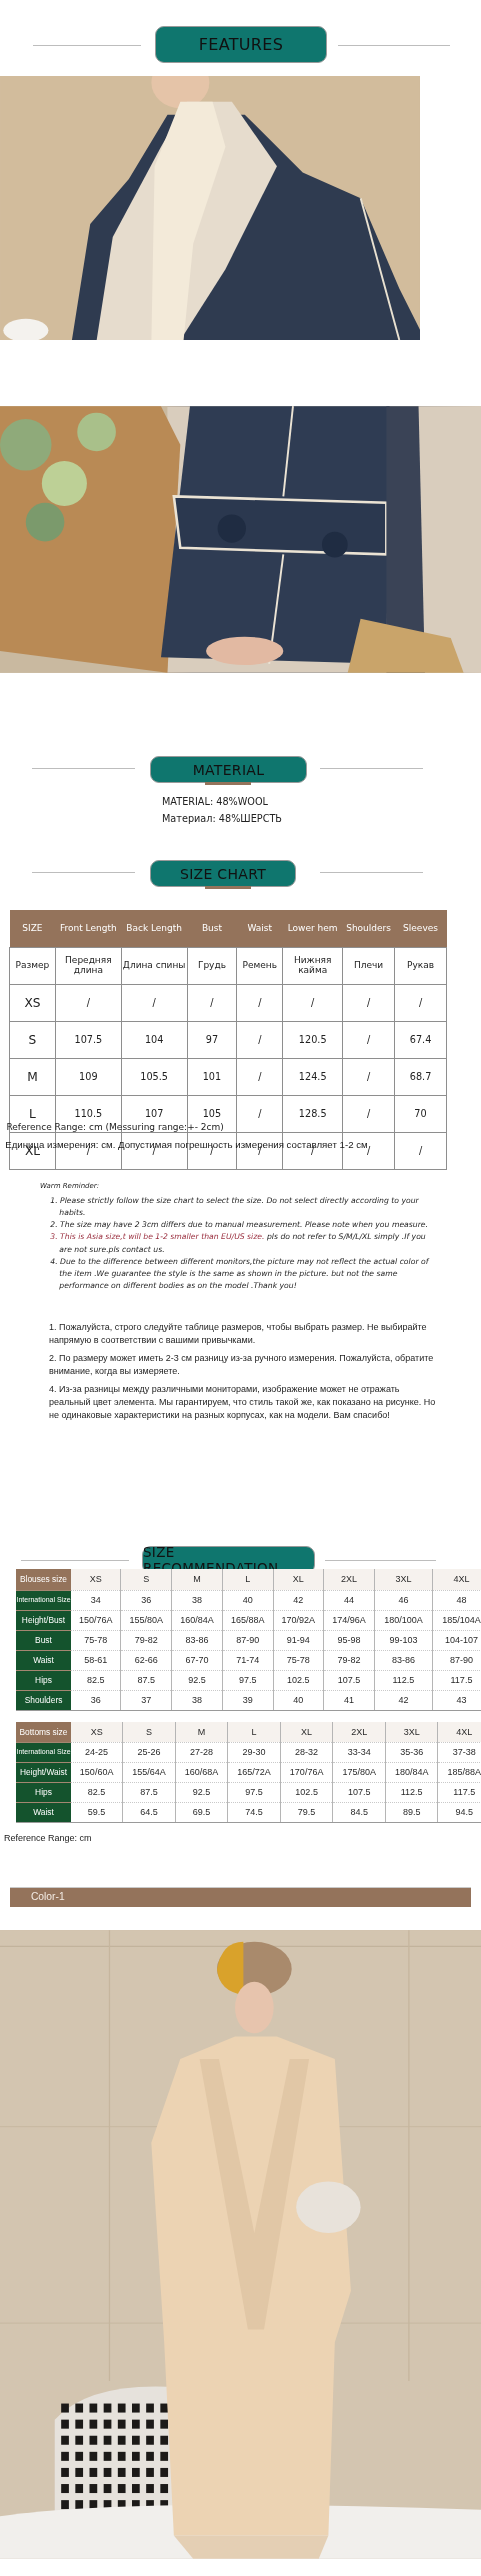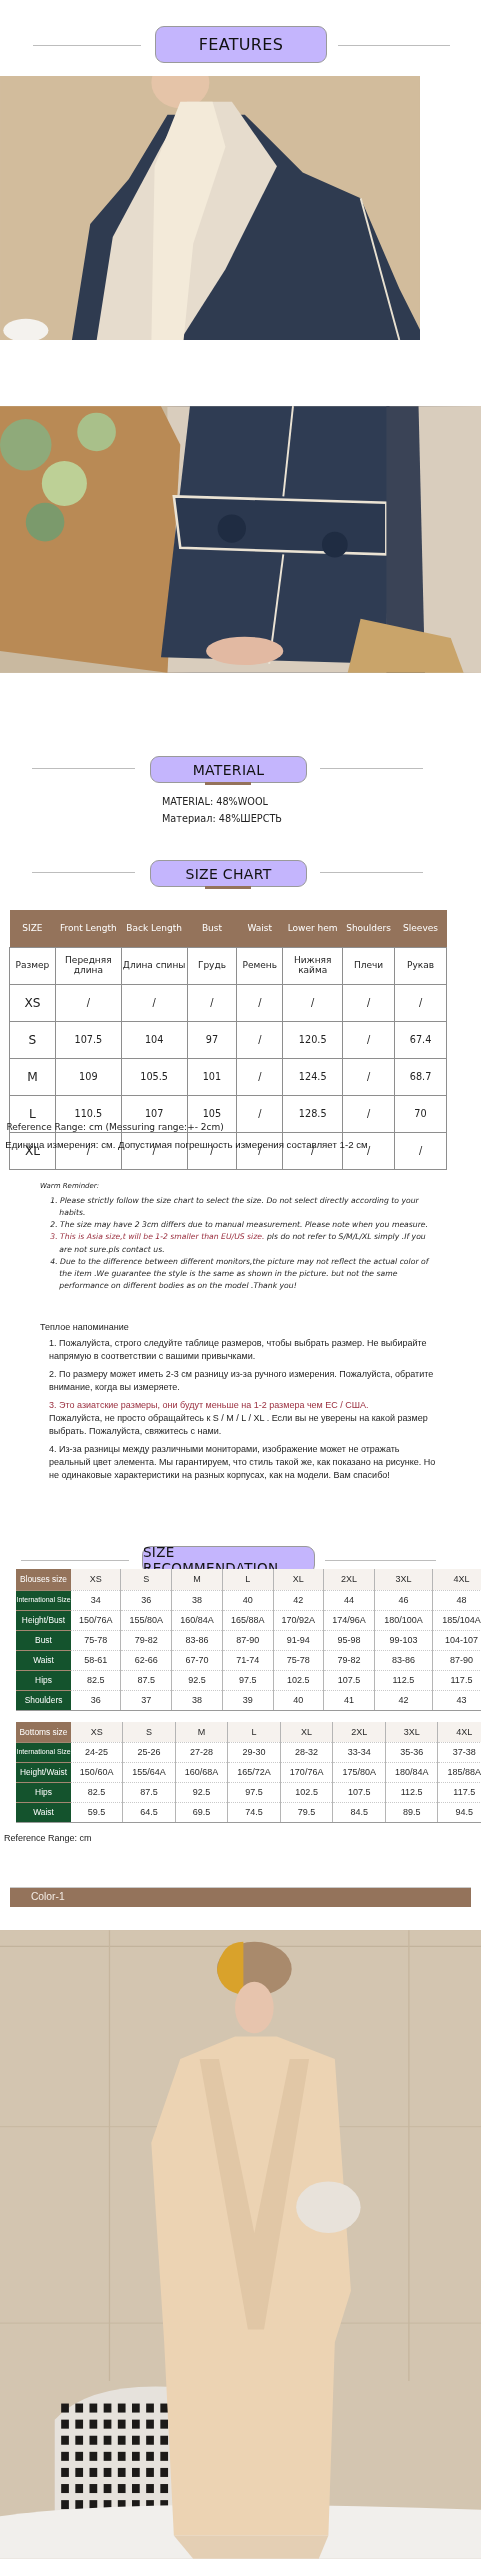--- a/index.html
+++ b/index.html
@@ -1,21 +1,21 @@
 <!DOCTYPE html>
 <html style="font-size:10.3px"><head>
 <meta charset="utf-8">
 <style>
   * { box-sizing: border-box; margin: 0; padding: 0; }
   body { width: 481px; height: 2576px; background: #ffffff; font-family: "Liberation Sans", sans-serif; color: #1a1a1a; position: relative; overflow: hidden; }
 
   
   .sec-head { position: absolute; left: 0; width: 481px; height: 39px; }
   .sec-head .line { position: absolute; top: 18.7px; height: 1.3px; background: #bdbdbd; }
-  .sec-head .pill { position: absolute; top: 0; height: 37px; border: 1.3px solid #9a9a9a; border-radius: 9px; background: #c4b5fd; display: flex; align-items: center; justify-content: center; font-family: "DejaVu Sans", sans-serif; font-size: 16px; letter-spacing: 0.3px; color: #111; }
+  .sec-head .pill { position: absolute; top: 0; height: 37px; border: 1.3px solid #9a9a9a; border-radius: 9px; background: #0f766e; display: flex; align-items: center; justify-content: center; font-family: "DejaVu Sans", sans-serif; font-size: 16px; letter-spacing: 0.3px; color: #111; }
   .sec-head .accent { position: absolute; height: 3.9px; background: #94735b; }
 
   
   .photo { position: absolute; overflow: hidden; }
   .photo1 { left: 0; top: 76px; width: 420px; height: 264px; background: linear-gradient(90deg, #d8c3a5 0%, #cdb596 40%, #c9b08e 100%); }
   .photo2 { left: 0; top: 406px; width: 481px; height: 267px; background: linear-gradient(90deg, #b9c3a9 0%, #b98c52 30%, #2e3c55 40%, #2e3c55 80%, #d7cbbb 100%); }
   .photo3 { left: 0; top: 1930px; width: 481px; height: 629px; background: linear-gradient(180deg, #d3c4ae 0%, #cfbfa7 60%, #e4ddd4 92%, #f3f1ee 100%); }
 
   
   .mat-text { position: absolute; left: 162px; font-family: "DejaVu Sans", sans-serif; font-size: 9.7px; color: #222; }
@@ -105,21 +105,21 @@
   <div class="pill" style="left:150px;width:157px;height:27px;font-size:14px;">MATERIAL</div>
   <div class="accent" style="left:205px;top:26px;width:46px;height:2.6px;"></div>
   <div class="line" style="left:320px;width:103px;top:12.2px;"></div>
 </div>
 
 <div class="mat-text" style="top:796px;">MATERIAL: 48%WOOL</div>
 <div class="mat-text" style="top:813px;">Материал: 48%ШЕРСТЬ</div>
 
 <div class="sec-head" style="top:860px;">
   <div class="line" style="left:32px;width:103px;top:12.2px;"></div>
-  <div class="pill" style="left:150px;width:157px;height:27px;font-size:14px;">SIZE CHART</div>
+  <div class="pill" style="left:150px;width:146px;height:27px;font-size:14px;">SIZE CHART</div>
   <div class="accent" style="left:205px;top:26px;width:46px;height:2.6px;"></div>
   <div class="line" style="left:320px;width:103px;top:12.2px;"></div>
 </div>
 
 <table class="size-table">
   <colgroup>
     <col style="width:46px">
       <col style="width:66px">
       <col style="width:66px">
       <col style="width:50px">
@@ -209,27 +209,22 @@
   <div class="title">Warm Reminder:</div>
   <ol>
     <li>1. Please strictly follow the size chart to select the size. Do not select directly according to your habits.</li>
     <li>2. The size may have 2 3cm differs due to manual measurement. Please note when you measure.</li>
     <li><span class="red">3. This is Asia size,t will be 1-2 smaller than EU/US size.</span><span> pls do not refer to S/M/L/XL simply .If you are not sure.pls contact us.</span></li>
     <li>4. Due to the difference between different monitors,the picture may not reflect the actual color of the item .We guarantee the style is the same as shown in the picture. but not the same performance on different bodies as on the model .Thank you!</li>
   </ol>
 </div>
 
 <div class="rem-ru" style="top:1321px;">
-  <div class="title">Теплое напоминание</div>
   <div class="item">1. Пожалуйста, строго следуйте таблице размеров, чтобы выбрать размер. Не выбирайте напрямую в соответствии с вашими привычками.</div>
   <div class="item">2. По размеру может иметь 2-3 см разницу из-за ручного измерения. Пожалуйста, обратите внимание, когда вы измеряете.</div>
-  <div class="item">
-    <div class="red">3. Это азиатские размеры, они будут меньше на 1-2 размера чем ЕС / США.</div>
-    <div>Пожалуйста, не просто обращайтесь к S / M / L / XL . Если вы не уверены на какой размер выбрать. Пожалуйста, свяжитесь с нами.</div>
-  </div>
   <div class="item">4. Из-за разницы между различными мониторами, изображение может не отражать реальный цвет элемента. Мы гарантируем, что стиль такой же, как показано на рисунке. Но не одинаковые характеристики на разных корпусах, как на модели. Вам спасибо!</div>
 </div>
 
 <div class="sec-head" style="top:1518px;margin-top:28px;">
   <div class="line" style="left:21px;width:108px;top:13.5px;"></div>
   <div class="pill" style="left:142px;width:173px;height:28px;font-size:13.5px;">SIZE RECOMMENDATION</div>
   <div class="accent" style="left:218px;top:27px;width:22px;height:3.2px;"></div>
   <div class="line" style="left:325px;width:111px;top:13.5px;"></div>
 </div>
 

